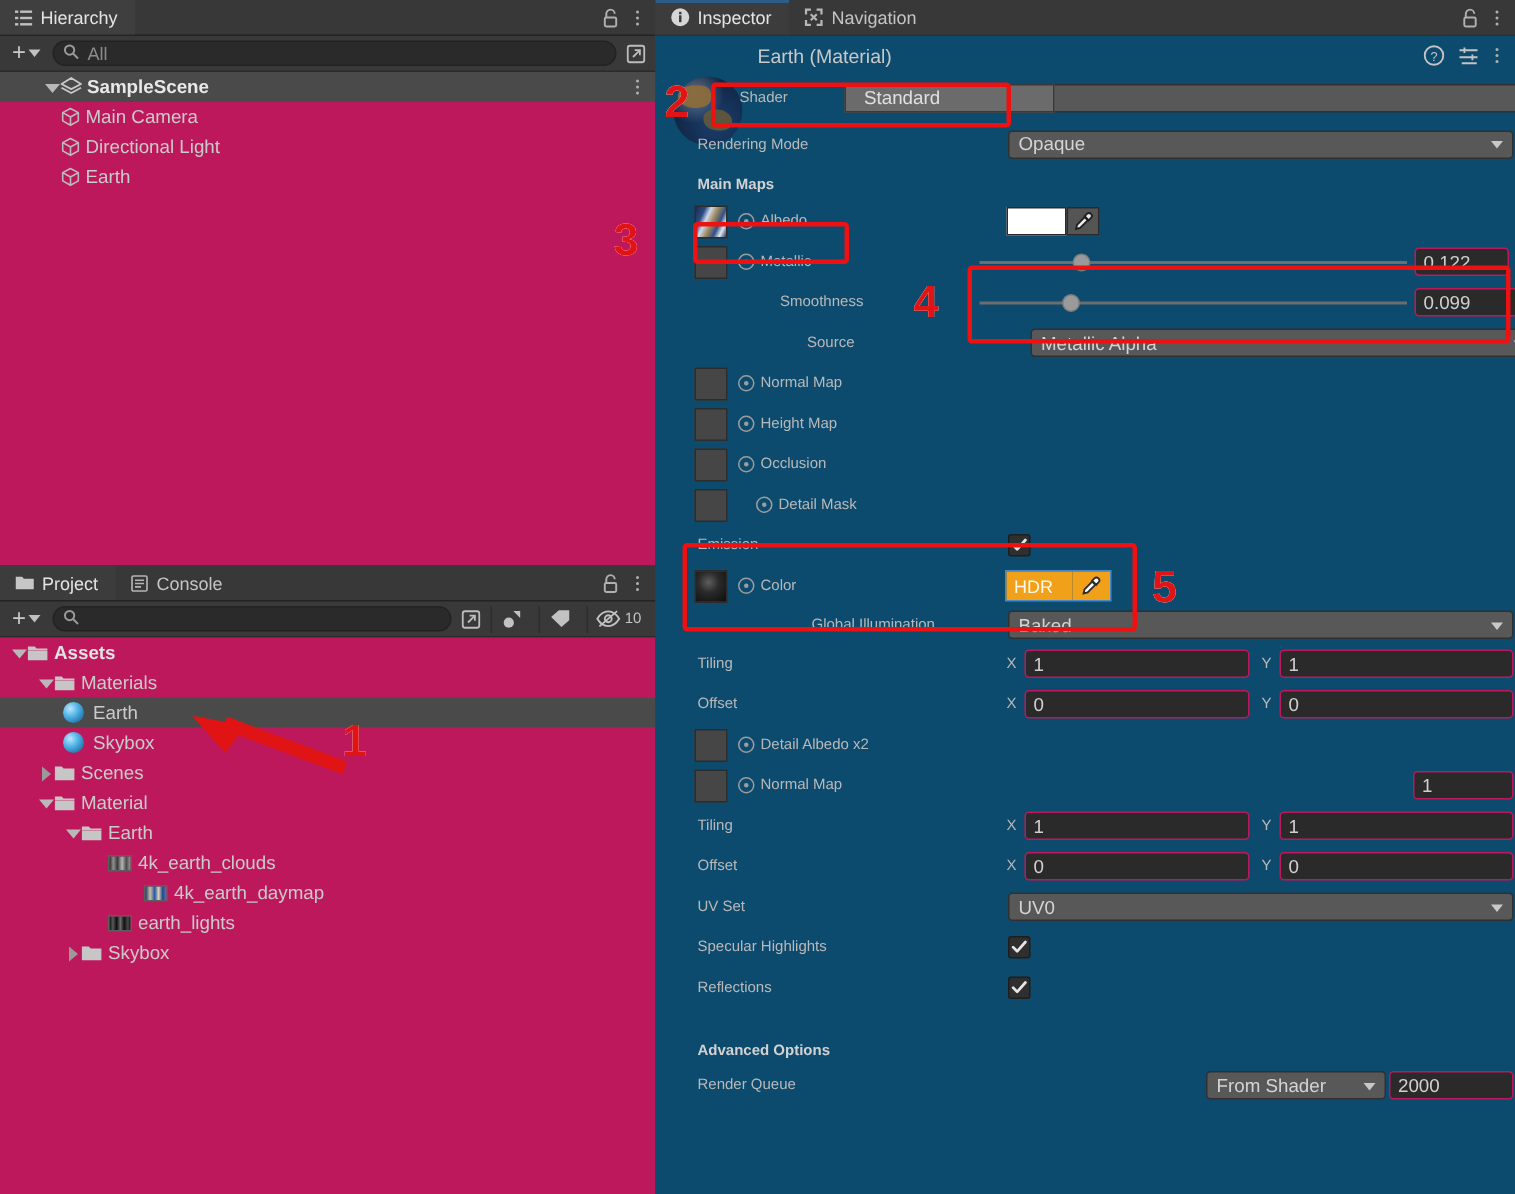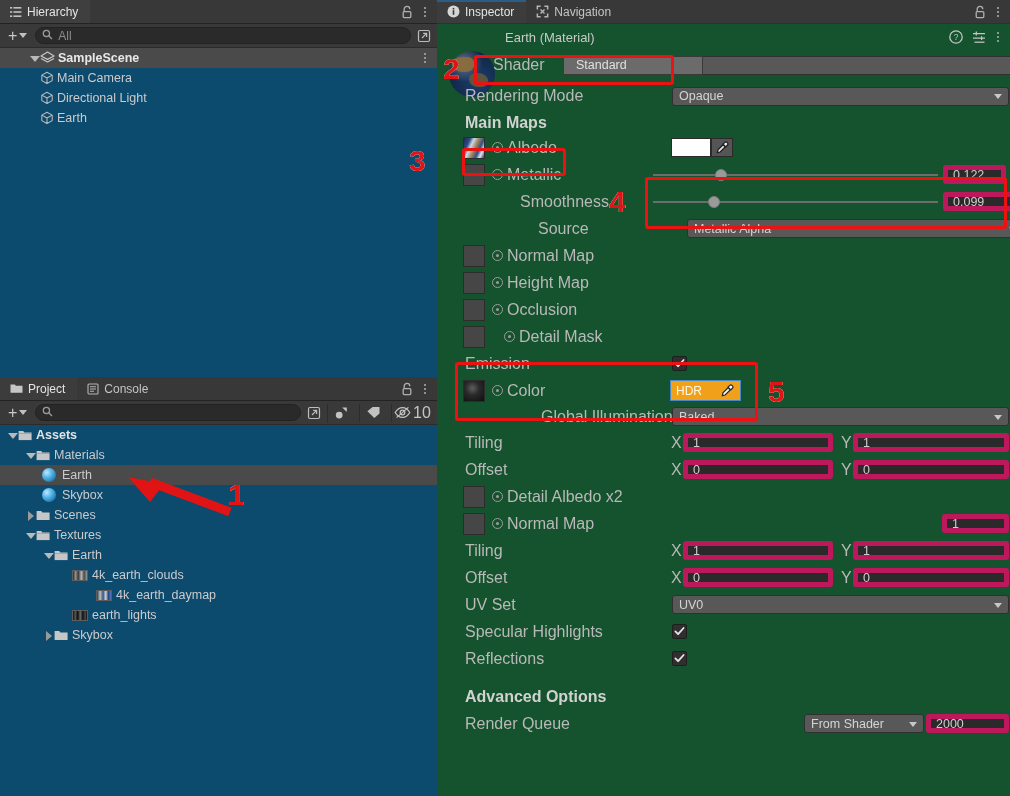--- a/index.html
+++ b/index.html
@@ -57,21 +57,21 @@
     flex: 1; height: 17px; background: #2a2a2a; border-radius: 9px;
     display: flex; align-items: center; padding: 0 6px; gap: 5px;
     border: 1px solid #222;
   }
   .searchfield .q { font-size: 10px; color: #9a9a9a; }
   .searchfield .val { font-size: 12px; color: #8c8c8c; }
   .sq-btn { width: 18px; height: 18px; display: flex; align-items: center;
             justify-content: center; color: #bdbdbd; }
 
   .tree { position: absolute; left: 0; right: 0; top: 48px; bottom: 0;
-          background: #0c4a6e; overflow: hidden; }
+          background: #be185d; overflow: hidden; }
   .row { height: 20px; display: flex; align-items: center; font-size: 12.5px;
          color: #cbcbcb; padding-left: 4px; position: relative; white-space: nowrap; }
   .row.sel { background: #4a4a4a; }
   .row.scene { background: #4a4a4a; color: #e8e8e8; font-weight: bold; }
   .tri { width: 12px; height: 12px; display: inline-block; position: relative; flex: 0 0 12px; }
   .tri.open::after { content:""; position:absolute; left:2px; top:4px;
     border-left:5px solid transparent; border-right:5px solid transparent; border-top:6px solid #b9b9b9; }
   .tri.closed::after { content:""; position:absolute; left:4px; top:2px;
     border-top:5px solid transparent; border-bottom:5px solid transparent; border-left:6px solid #9a9a9a; }
   .lbl { margin-left: 3px; }
@@ -79,27 +79,27 @@
   
   .cube { width: 14px; height: 14px; flex: 0 0 14px; }
   .scene-ico { width: 15px; height: 14px; flex: 0 0 15px; }
   .mat-ico { width: 14px; height: 14px; border-radius: 50%; flex: 0 0 14px;
              background: radial-gradient(circle at 34% 32%, #bfe6ff 0%, #53b6e8 38%, #2a7fb5 72%, #1d5f8c 100%); }
   .folder { width: 15px; height: 13px; flex: 0 0 15px; }
   .tex-ico { width: 16px; height: 11px; flex: 0 0 16px; border: 1px solid #5d5d5d; }
 
   
   #project { left: 0; top: 377px; width: 437px; height: 419px; background: #383838; }
-  #project .badge-n { font-size: 16px; color: #c4c4c4; margin-left: 1px; }
+  #project .badge-n { font-size: 10px; color: #c4c4c4; margin-left: 1px; }
 
   
   #inspector { left: 437px; top: 0; width: 573px; height: 796px; background: #3c3c3c; }
   #inspector .tabbar { background: #383838; border-bottom: 1px solid #303030; }
   #inspector .tab.active { background: #3c3c3c; }
-  .insp-body { position: absolute; left:0; right:0; top: 24px; bottom: 0; background: #14532d; }
+  .insp-body { position: absolute; left:0; right:0; top: 24px; bottom: 0; background: #0c4a6e; }
 
   .mat-header { height: 26px; display: flex; align-items: center; padding-left: 68px; }
   .mat-title { font-size: 13px; color: #c9c9c9; }
   .mat-header .right { margin-left: auto; display: flex; align-items: center;
                        gap: 9px; padding-right: 10px; }
 
   .globe {
     position: absolute; left: 12px; top: 27px; width: 46px; height: 46px; border-radius: 50%;
     background:
       radial-gradient(circle at 30% 25%, rgba(255,255,255,.35) 0%, rgba(255,255,255,0) 42%),
@@ -109,35 +109,35 @@
   .globe::before {
     content:""; position:absolute; left: 6%; top: 12%; width: 48%; height: 34%;
     background: #8c6b3d; border-radius: 52% 38% 46% 60%; opacity: .95;
   }
   .globe::after {
     content:""; position:absolute; left: 44%; top: 48%; width: 40%; height: 30%;
     background: #6e5c33; border-radius: 40% 56% 38% 52%; opacity: .8;
   }
 
   .line { display: flex; align-items: center; height: 27px; padding-left: 28px; }
-  .lname { color: #b9b9b9; font-size: 16px; }
+  .lname { color: #b9b9b9; font-size: 10px; }
   .lname.bold { color: #d2d2d2; font-weight: bold; }
 
   .dropdown {
     height: 19px; background: #585858; border: 1px solid #303030; border-radius: 3px;
     display: flex; align-items: center; padding: 0 6px; color: #d4d4d4; font-size: 12.5px;
     position: relative;
   }
   .dropdown .arrow {
     position: absolute; right: 6px; top: 50%; margin-top: -2px;
     width: 0; height: 0; border-left: 4px solid transparent;
     border-right: 4px solid transparent; border-top: 5px solid #c8c8c8;
   }
   .numfield {
-    height: 19px; background: #2a2a2a; border: 5px solid #be185d; border-radius: 3px;
+    height: 19px; background: #2a2a2a; border: 1px solid #be185d; border-radius: 3px;
     display: flex; align-items: center; padding: 0 5px; color: #cfcfcf; font-size: 12.5px;
   }
 
   .texslot { width: 22px; height: 22px; background: #4a4a4a; border: 1px solid #2c2c2c;
              flex: 0 0 22px; }
   .texslot.albedo {
     background:
       linear-gradient(115deg, #1d2c52 0%, #2d4a84 22%, #cdd8e8 36%, #a08a5e 52%, #314f86 70%, #dfe6f0 84%, #24386a 100%);
   }
   .texslot.emission {
@@ -430,21 +430,21 @@
       <div class="row" style="padding-left:24px;">
         <span class="tri open"></span>
         <span class="folder">
           <svg width="15" height="13" viewBox="0 0 15 13">
               <g fill="#c6c6c6">
                 <path d="M0.6 2 h4.6 l1.2 1.4 h7.2 v1.3 h-13 z"></path>
                 <path d="M0.6 4.9 h13 v6.2 h-13 z"></path>
               </g>
             </svg>
         </span>
-        <span class="lbl">Textures</span>
+        <span class="lbl">Material</span>
       </div>
 
       <div class="row" style="padding-left:42px;">
         <span class="tri open"></span>
         <span class="folder">
           <svg width="15" height="13" viewBox="0 0 15 13">
               <g fill="#c6c6c6">
                 <path d="M0.6 2 h4.6 l1.2 1.4 h7.2 v1.3 h-13 z"></path>
                 <path d="M0.6 4.9 h13 v6.2 h-13 z"></path>
               </g>

